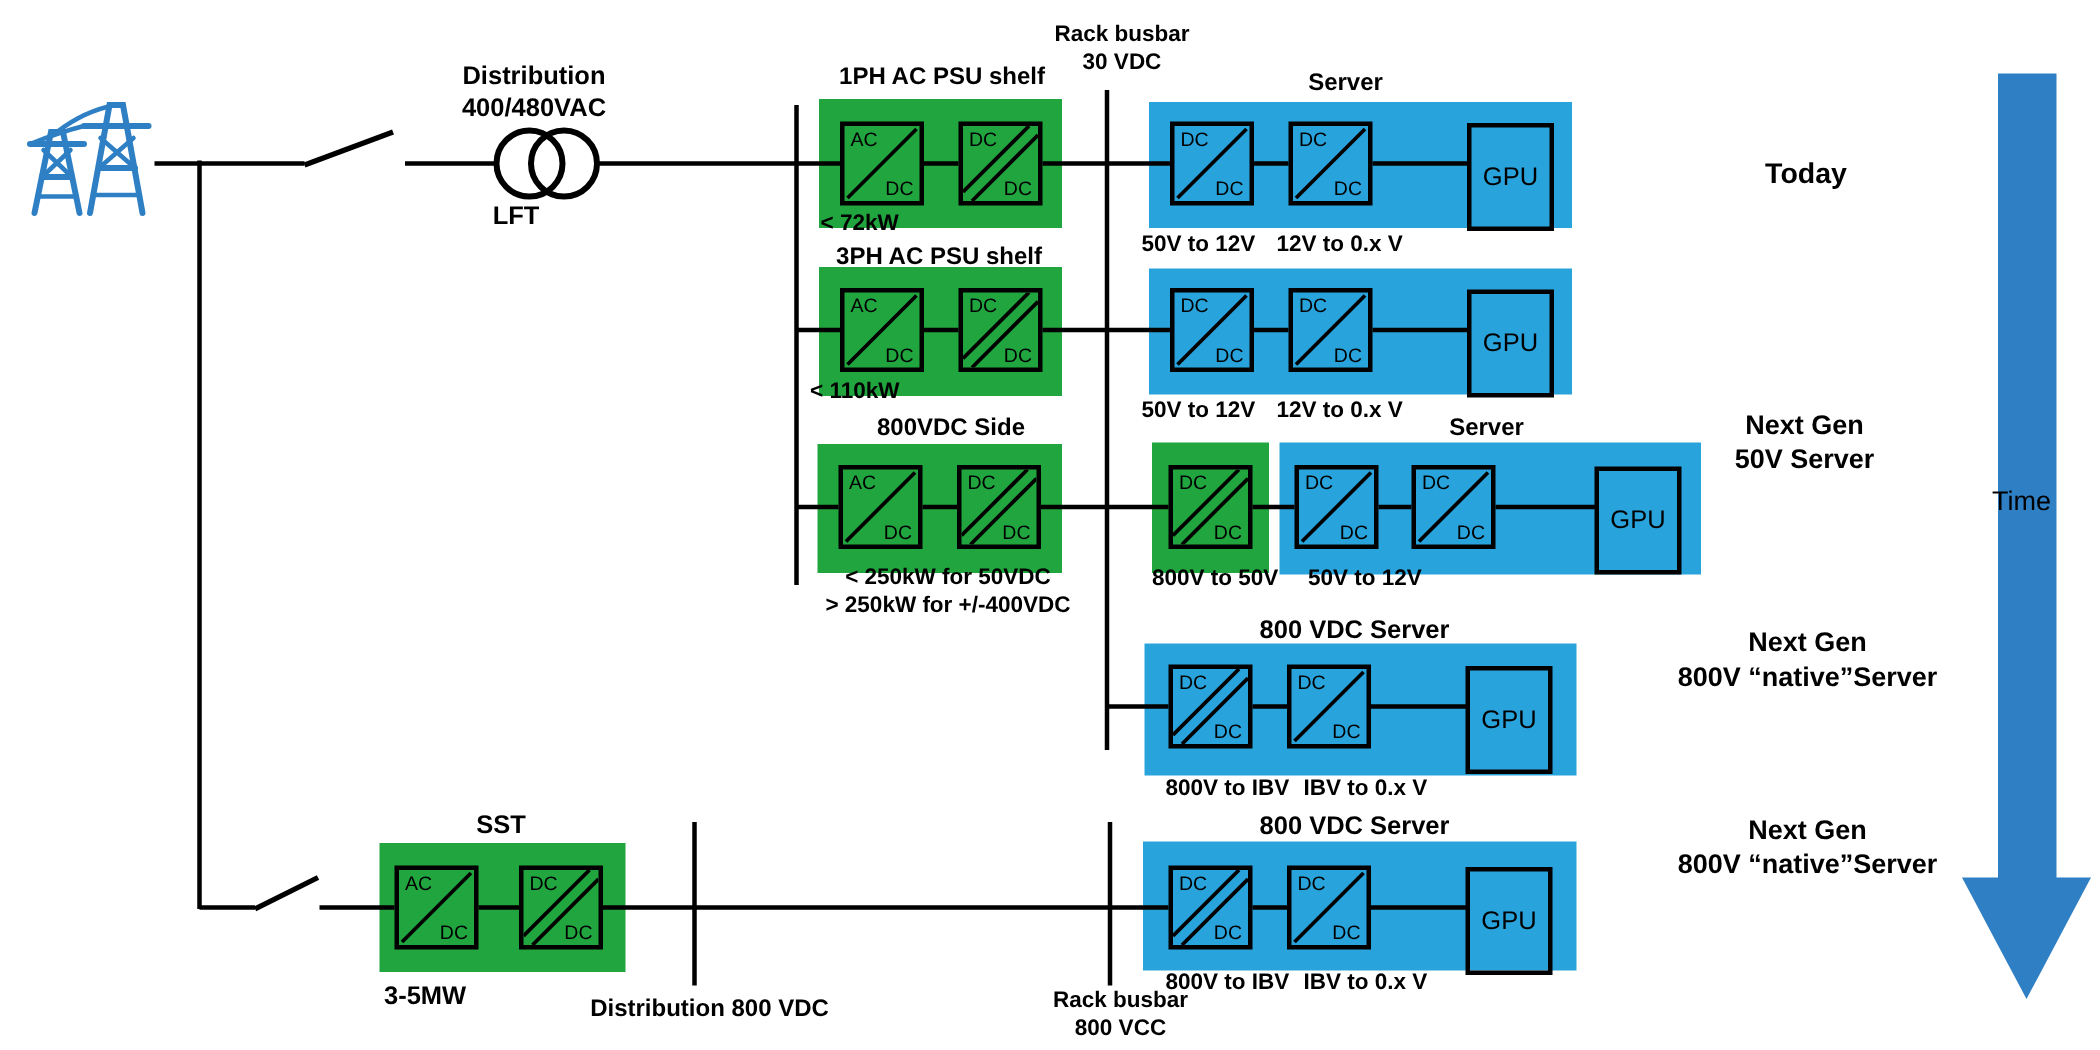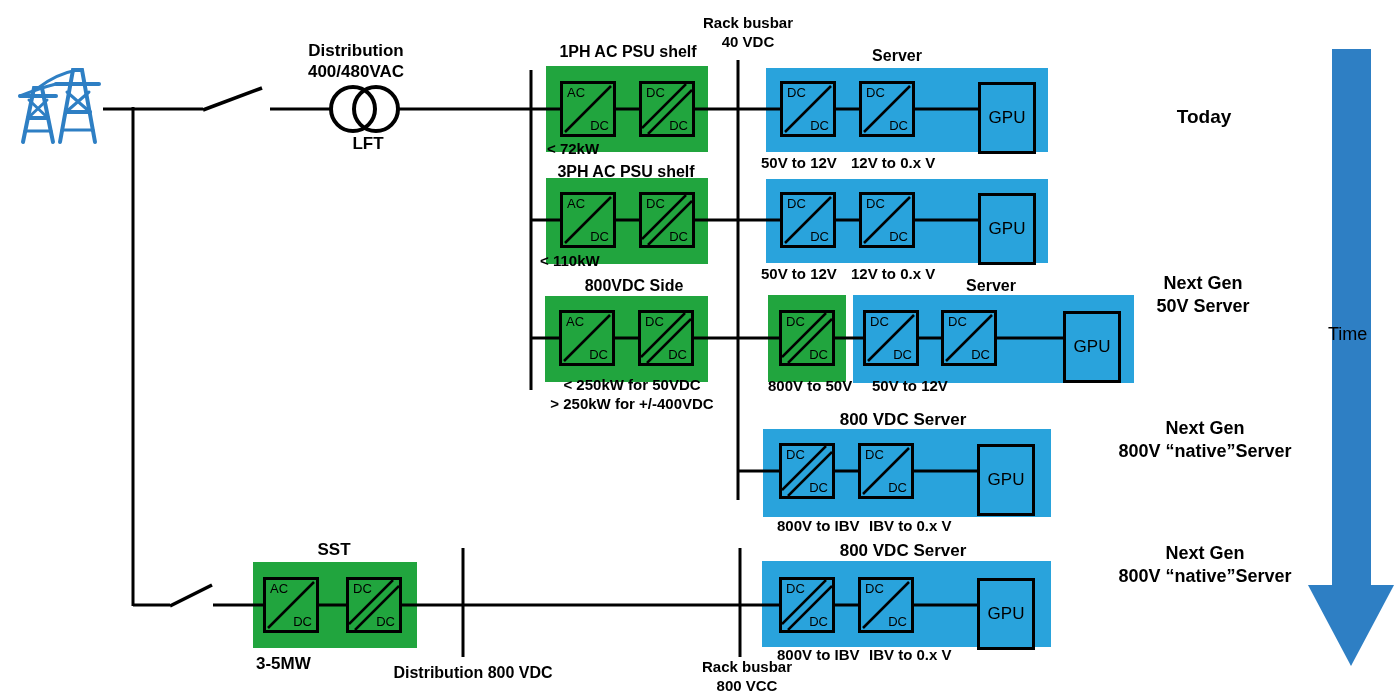--- a/index.html
+++ b/index.html
@@ -258,25 +258,25 @@
       </svg>
     <span class="tl">DC</span>
     <span class="br">DC</span>
   </div>
 
 
   <div class="lbl c" style="left:356px;top:40px;font-size:17px;line-height:21px">
     <div>Distribution</div>
     <div>400/480VAC</div>
   </div>
-  <div class="lbl c" style="left:368px;top:134px;font-size:17px">LFT</div>
+  <div class="lbl c" style="left:344px;top:134px;font-size:17px">LFT</div>
 
   <div class="lbl c" style="left:748px;top:13px">
     <div>Rack busbar</div>
-    <div>40 VDC</div>
+    <div>30 VDC</div>
   </div>
 
   <div class="lbl c" style="left:628px;top:42px;font-size:16px">1PH AC PSU shelf</div>
   <div class="lbl" style="left:547px;top:139px">&lt; 72kW</div>
   <div class="lbl c" style="left:897px;top:46px;font-size:16px">Server</div>
   <div class="lbl" style="left:761px;top:153px">50V to 12V</div>
   <div class="lbl" style="left:851px;top:153px">12V to 0.x V</div>
 
   <div class="lbl c" style="left:626px;top:162px;font-size:16px">3PH AC PSU shelf</div>
   <div class="lbl" style="left:540px;top:251px">&lt; 110kW</div>

